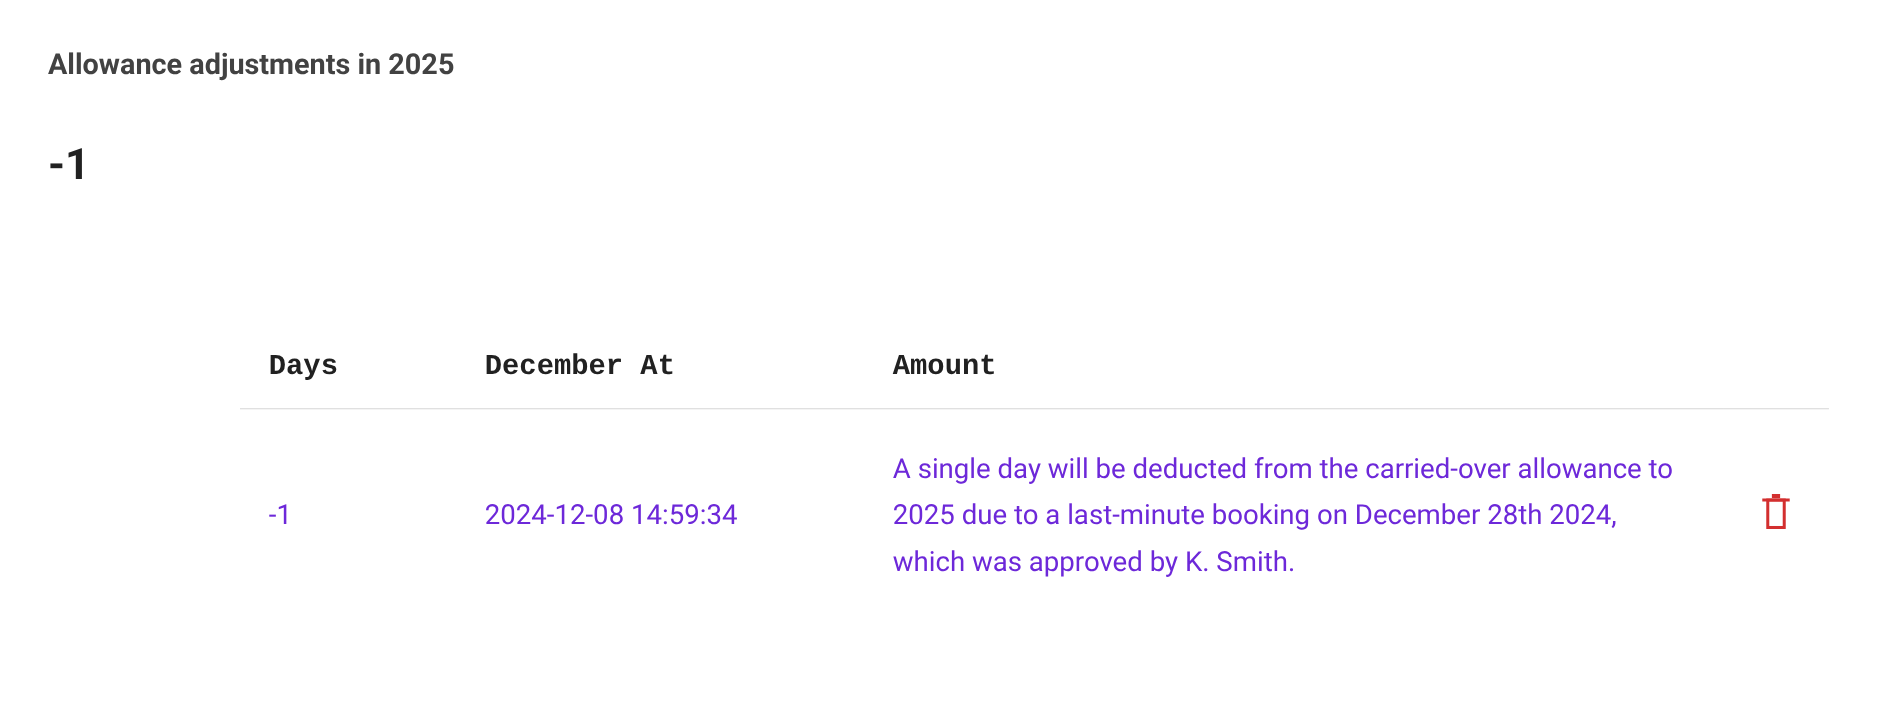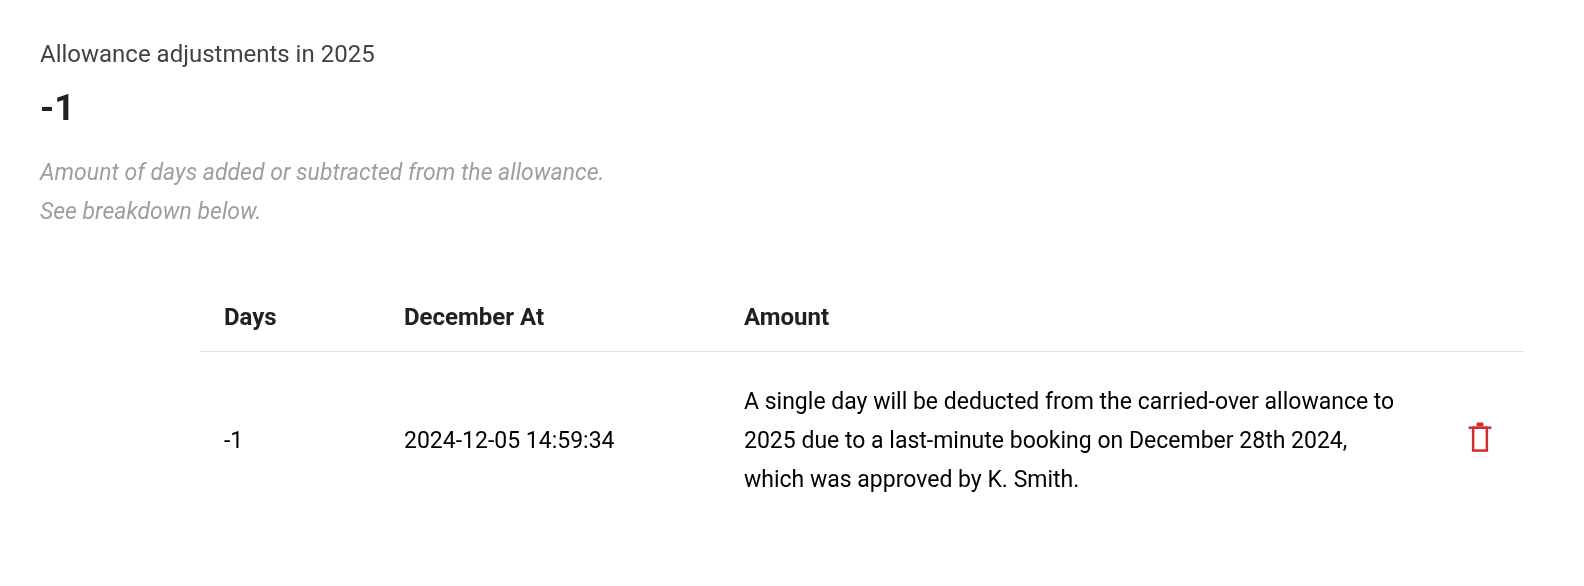--- a/index.html
+++ b/index.html
@@ -9,23 +9,23 @@
     }
     body {
       font-family: -apple-system, BlinkMacSystemFont, "Segoe UI", Roboto, "Helvetica Neue", Arial, sans-serif;
       background: #ffffff;
       color: #212121;
       padding: 40px;
       width: 1584px;
     }
     .title {
       font-size: 24px;
-      font-weight: 400;
+      font-weight: 700;
       color: #424242;
-      margin-bottom: 19px;
+      margin-bottom: 48px;
     }
     .total {
       font-size: 36px;
       font-weight: 700;
       color: #212121;
       margin-bottom: 24px;
     }
     .description {
       font-size: 23px;
       font-style: italic;
@@ -36,32 +36,33 @@
     .table-wrapper {
       margin-left: 160px;
       margin-right: 20px;
     }
     table {
       width: 100%;
       border-collapse: collapse;
     }
     thead tr {
       border-bottom: 1px solid #e0e0e0;
+      font-family: Liberation Mono, monospace;
     }
     th {
       text-align: left;
       font-size: 24px;
       font-weight: 700;
       color: #212121;
       padding: 12px 24px 20px 24px;
     }
     td {
       font-size: 23px;
       font-weight: 400;
-      color: #000000;
+      color: #6d28d9;
       padding: 30px 24px;
       vertical-align: middle;
       line-height: 1.7;
     }
     .col-days {
       width: 180px;
     }
     .col-created {
       width: 340px;
     }
@@ -85,38 +86,37 @@
       width: 28px;
       height: 32px;
     }
   </style>
 </head>
 <body>
 
 <div class="title">Allowance adjustments in 2025</div>
 <div class="total">-1</div>
 <div class="description">
-  <span>Amount of days added or subtracted from the allowance.</span><br>
-  <span>See breakdown below.</span>
+  <br>
 </div>
 
 <div class="table-wrapper">
   <table>
     <thead>
       <tr>
         <th class="col-days">Days</th>
         <th class="col-created">December At</th>
         <th class="col-comment">Amount</th>
         <th class="col-action"></th>
       </tr>
     </thead>
     <tbody>
       <tr>
         <td class="col-days">-1</td>
-        <td class="col-created">2024-12-05 14:59:34</td>
+        <td class="col-created">2024-12-08 14:59:34</td>
         <td class="col-comment">A single day will be deducted from the carried-over allowance to 2025 due to a last-minute booking on December 28th 2024, which was approved by K. Smith.</td>
         <td class="col-action">
           <button class="trash-btn">
             <svg viewBox="0 0 24 28" fill="none" stroke="#d32f2f" stroke-width="2.2">
               <line x1="2" y1="5" x2="22" y2="5"></line>
               <rect x="6" y="5" width="12" height="20"></rect>
               <line x1="9" y1="2" x2="15" y2="2" stroke-width="3"></line>
             </svg>
           </button>
         </td>

